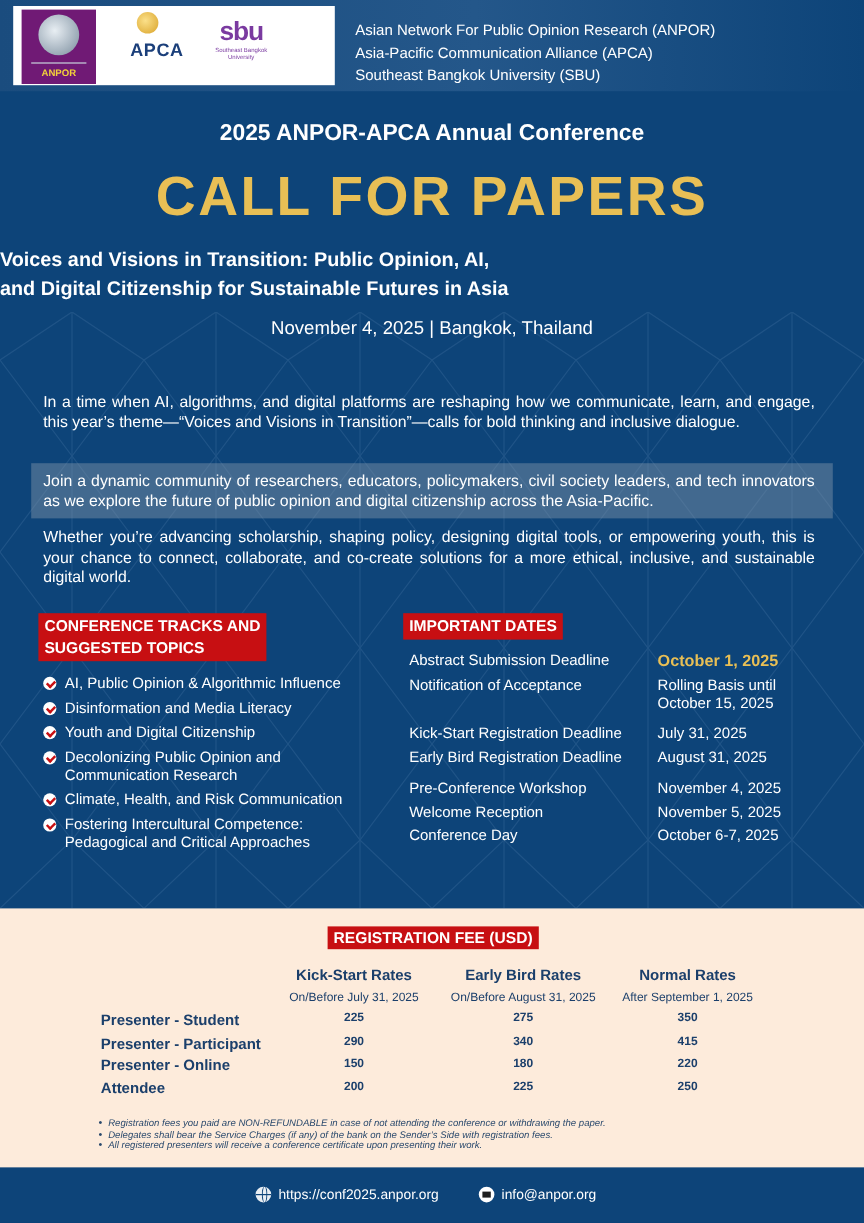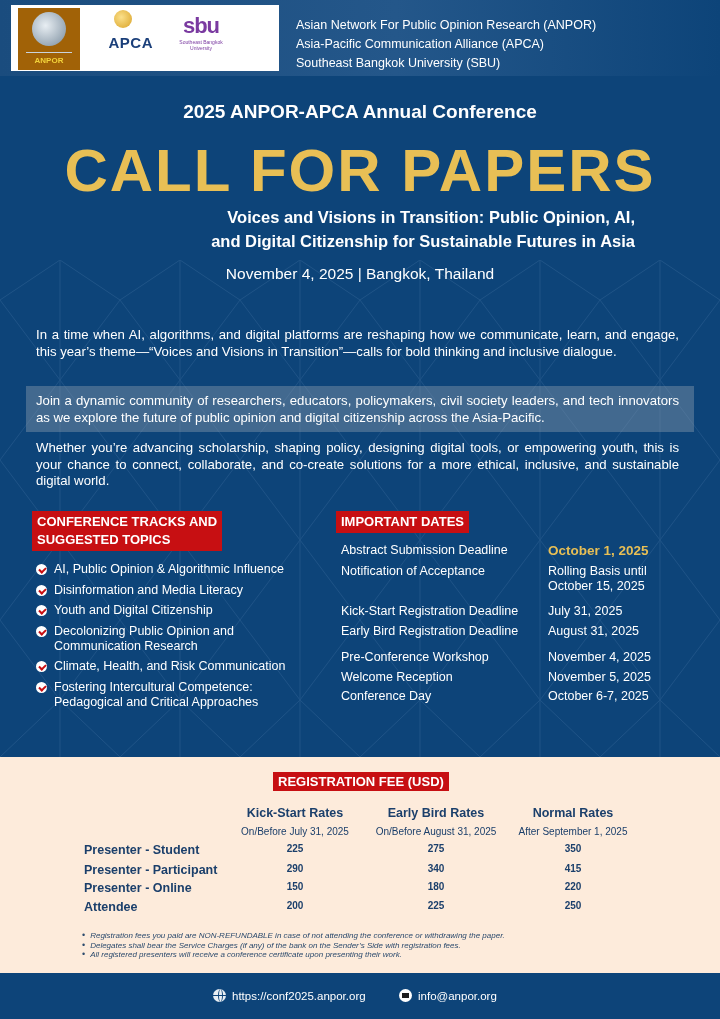--- a/index.html
+++ b/index.html
@@ -4,36 +4,36 @@
 <style>
   * { box-sizing: border-box; margin: 0; padding: 0; }
   html, body { width: 720px; height: 1019px; overflow: hidden; }
   body { font-family: "Liberation Sans", sans-serif; background: #0d4479; color: #fff; position: relative; }
   .page { position: relative; width: 720px; height: 1019px; background: #0d4479; overflow: hidden; }
   .pattern { position: absolute; left: 0; top: 260px; width: 720px; height: 497px; opacity: 0.12; pointer-events: none; }
 
   
   .topbar { position: absolute; left: 0; top: 0; width: 720px; height: 76px; background: linear-gradient(90deg, #1a4c7e 0%, #24578a 55%, #0d4479 100%); }
   .logo-panel { position: absolute; left: 11px; top: 5px; width: 268px; height: 66px; background: #fff; }
-  .logo-anpor { position: absolute; left: 7px; top: 3px; width: 62px; height: 62px; background: #a16207; }
+  .logo-anpor { position: absolute; left: 7px; top: 3px; width: 62px; height: 62px; background: #701a75; }
   .logo-anpor .globe { position: absolute; left: 14px; top: 4px; width: 34px; height: 34px; border-radius: 50%; background: radial-gradient(circle at 40% 40%, #e8eef3 0%, #9aa9b6 70%, #6d7f90 100%); }
   .logo-anpor .line { position: absolute; left: 8px; top: 44px; width: 46px; height: 1px; background: #c9d3dd; }
   .logo-anpor .txt { position: absolute; left: 0; top: 48px; width: 62px; text-align: center; font-size: 8px; font-weight: bold; color: #f2d23a; }
   .logo-apca { position: absolute; left: 82px; top: 3px; width: 60px; height: 54px; text-align: right; }
   .logo-apca .sun { width: 18px; height: 18px; border-radius: 50%; margin: 2px auto 0; background: radial-gradient(circle at 40% 40%, #fbe08a, #d9a227); }
   .logo-apca .txt { font-size: 15px; font-weight: bold; color: #1b3f7a; margin-top: 6px; letter-spacing: 0.5px; }
   .logo-sbu { position: absolute; left: 158px; top: 8px; width: 64px; height: 54px; text-align: center; }
   .logo-sbu .txt { font-size: 22px; font-weight: bold; color: #7a3aa0; line-height: 26px; letter-spacing: -1px; }
   .logo-sbu .sub { font-size: 5px; color: #7a3aa0; line-height: 6px; }
   .orgs { position: absolute; left: 296px; top: 16px; font-size: 12.5px; line-height: 19px; color: #fff; }
 
   
   .conf-title { position: absolute; left: 0; top: 101px; width: 720px; text-align: center; font-size: 19px; font-weight: bold; color: #fff; }
-  .cfp { position: absolute; left: 0; top: 136px; width: 720px; text-align: center; font-size: 60px; font-weight: bold; color: #e8bf55; letter-spacing: 2px; }
-  .theme { position: absolute; left: 0; top: 205px; width: 635px; text-align: right; font-size: 16.5px; font-weight: bold; line-height: 24px; color: #fff; }
+  .cfp { position: absolute; left: 0; top: 136px; width: 720px; text-align: center; font-size: 46px; font-weight: bold; color: #e8bf55; letter-spacing: 2px; }
+  .theme { position: absolute; left: 0; top: 205px; width: 635px; text-align: left; font-size: 16.5px; font-weight: bold; line-height: 24px; color: #fff; }
   .dates { position: absolute; left: 0; top: 262px; width: 720px; text-align: center; font-size: 15.5px; line-height: 24px; color: #fff; }
 
   
   .para { position: absolute; left: 36px; width: 643px; font-size: 13.2px; line-height: 16.5px; text-align: justify; color: #fff; }
   .p1 { top: 327px; }
   .p2-box { position: absolute; left: 26px; top: 386px; width: 668px; height: 46px; background: rgba(130,150,170,0.45); }
   .p2 { top: 393px; }
   .p3 { top: 440px; }
 
   

